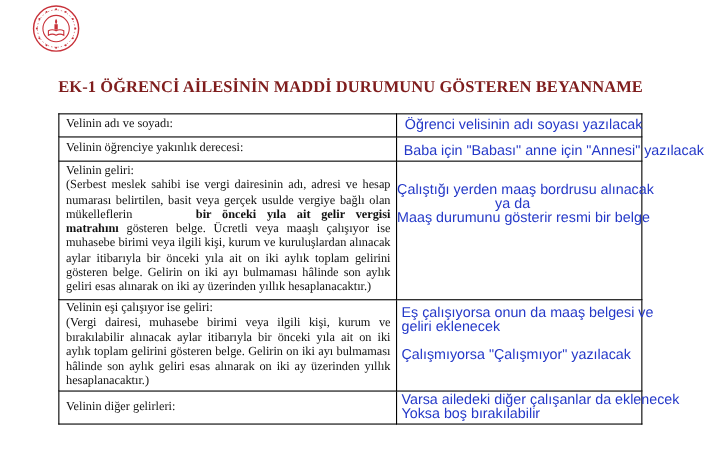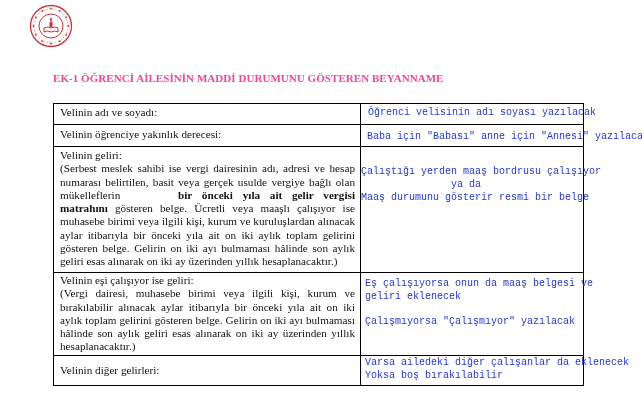--- a/index.html
+++ b/index.html
@@ -1,25 +1,25 @@
 <!DOCTYPE html>
 <html><head>
 <meta charset="utf-8">
 <style>
   html, body { margin:0; padding:0; background:#ffffff; }
   body { width:642px; height:411px; position:relative; overflow:hidden; font-family:"Liberation Serif", serif; }
   .logo { position:absolute; left:29px; top:4px; width:44px; height:44px; }
-  .title { position:absolute; left:53px; top:72px; font-family:"Liberation Serif", serif; font-weight:bold; font-size:11px; color:#ec4899; white-space:nowrap; letter-spacing:0.05px; }
+  .title { position:absolute; left:53px; top:72px; font-family:"Liberation Serif", serif; font-weight:bold; font-size:15px; color:#7f1d1d; white-space:nowrap; letter-spacing:0.05px; }
   .tbl { position:absolute; left:53px; top:103px; width:530px; border-collapse:collapse; table-layout:fixed; }
   .tbl td { border:1.3px solid #000; padding:0; vertical-align:top; }
   .tbl col.c1 { width:307px; }
   .tbl col.c2 { width:223px; }
   .lbl { font-family:"Liberation Serif", serif; font-size:11.2px; color:#111; padding:2px 5px 0 6px; line-height:13.3px; }
   .just { text-align:justify; }
-  .note { font-family:Liberation Mono, monospace; font-size:10px; color:#2438c8; white-space:nowrap; line-height:13px; }
+  .note { font-family:Liberation Sans, sans-serif; font-size:13px; color:#2438c8; white-space:nowrap; line-height:13px; }
   .b { font-weight:bold;margin-left:48px; }
 </style>
 </head>
 <body>
 
 <svg class="logo" viewBox="0 0 44 44">
   <circle cx="22" cy="22" r="20.5" fill="none" stroke="#c8323a" stroke-width="1.3"></circle>
   <circle cx="22" cy="22" r="17" fill="none" stroke="#c8323a" stroke-width="0.6" stroke-dasharray="1.2 1.8"></circle>
   <circle cx="22" cy="22" r="12" fill="none" stroke="#c8323a" stroke-width="1"></circle>
   <g fill="#c8323a">
@@ -67,21 +67,21 @@
   </tr>
   <tr style="height:126px">
     <td>
       <div class="lbl just" style="padding-top:2px">
         <span>Velinin geliri:</span><br>
         <span>(Serbest meslek sahibi ise vergi dairesinin adı, adresi ve hesap numarası belirtilen, basit veya gerçek usulde vergiye bağlı olan mükelleflerin </span><span class="b">bir önceki yıla ait gelir vergisi matrahını</span><span> gösteren belge. Ücretli veya maaşlı çalışıyor ise muhasebe birimi veya ilgili kişi, kurum ve kuruluşlardan alınacak aylar itibarıyla bir önceki yıla ait on iki aylık toplam gelirini gösteren belge. Gelirin on iki ayı bulmaması hâlinde son aylık geliri esas alınarak on iki ay üzerinden yıllık hesaplanacaktır.)</span>
       </div>
     </td>
     <td>
       <div style="padding:18px 0 0 0; text-align:center; width:210px;">
-        <div class="note">Çalıştığı yerden maaş bordrusu çalışıyor</div>
+        <div class="note">Çalıştığı yerden maaş bordrusu alınacak</div>
         <div class="note">ya da</div>
         <div class="note">Maaş durumunu gösterir resmi bir belge</div>
       </div>
     </td>
   </tr>
   <tr style="height:83px">
     <td>
       <div class="lbl just" style="padding-top:1px">
         <span>Velinin eşi çalışıyor ise geliri:</span><br>
         <span>(Vergi dairesi, muhasebe birimi veya ilgili kişi, kurum ve bırakılabilir alınacak aylar itibarıyla bir önceki yıla ait on iki aylık toplam gelirini gösteren belge. Gelirin on iki ayı bulmaması hâlinde son aylık geliri esas alınarak on iki ay üzerinden yıllık hesaplanacaktır.)</span>

